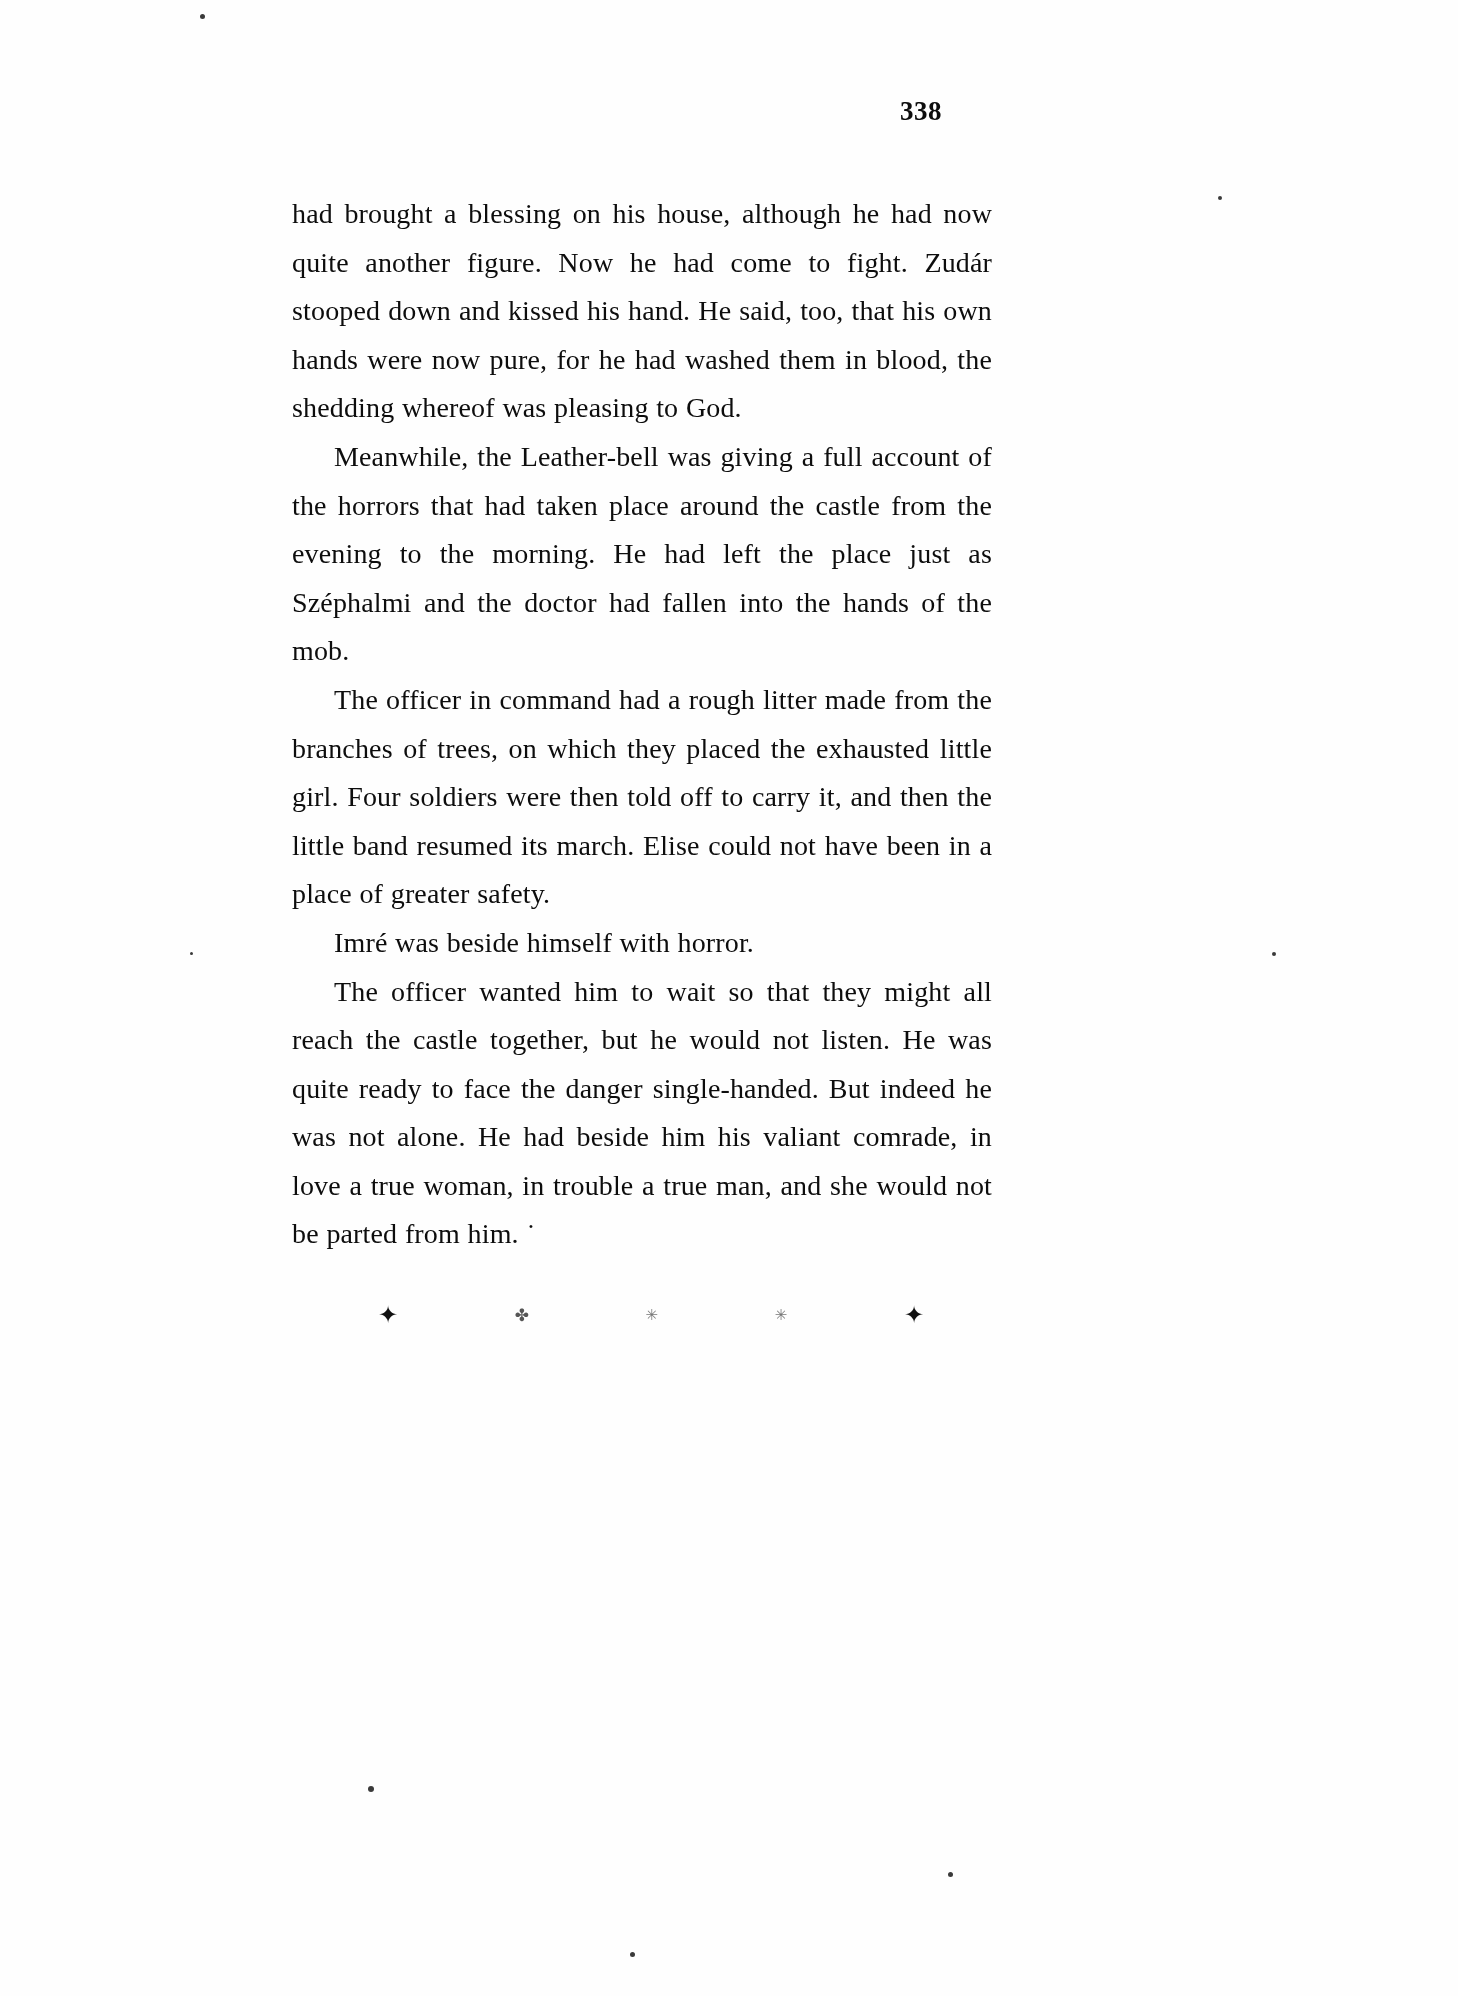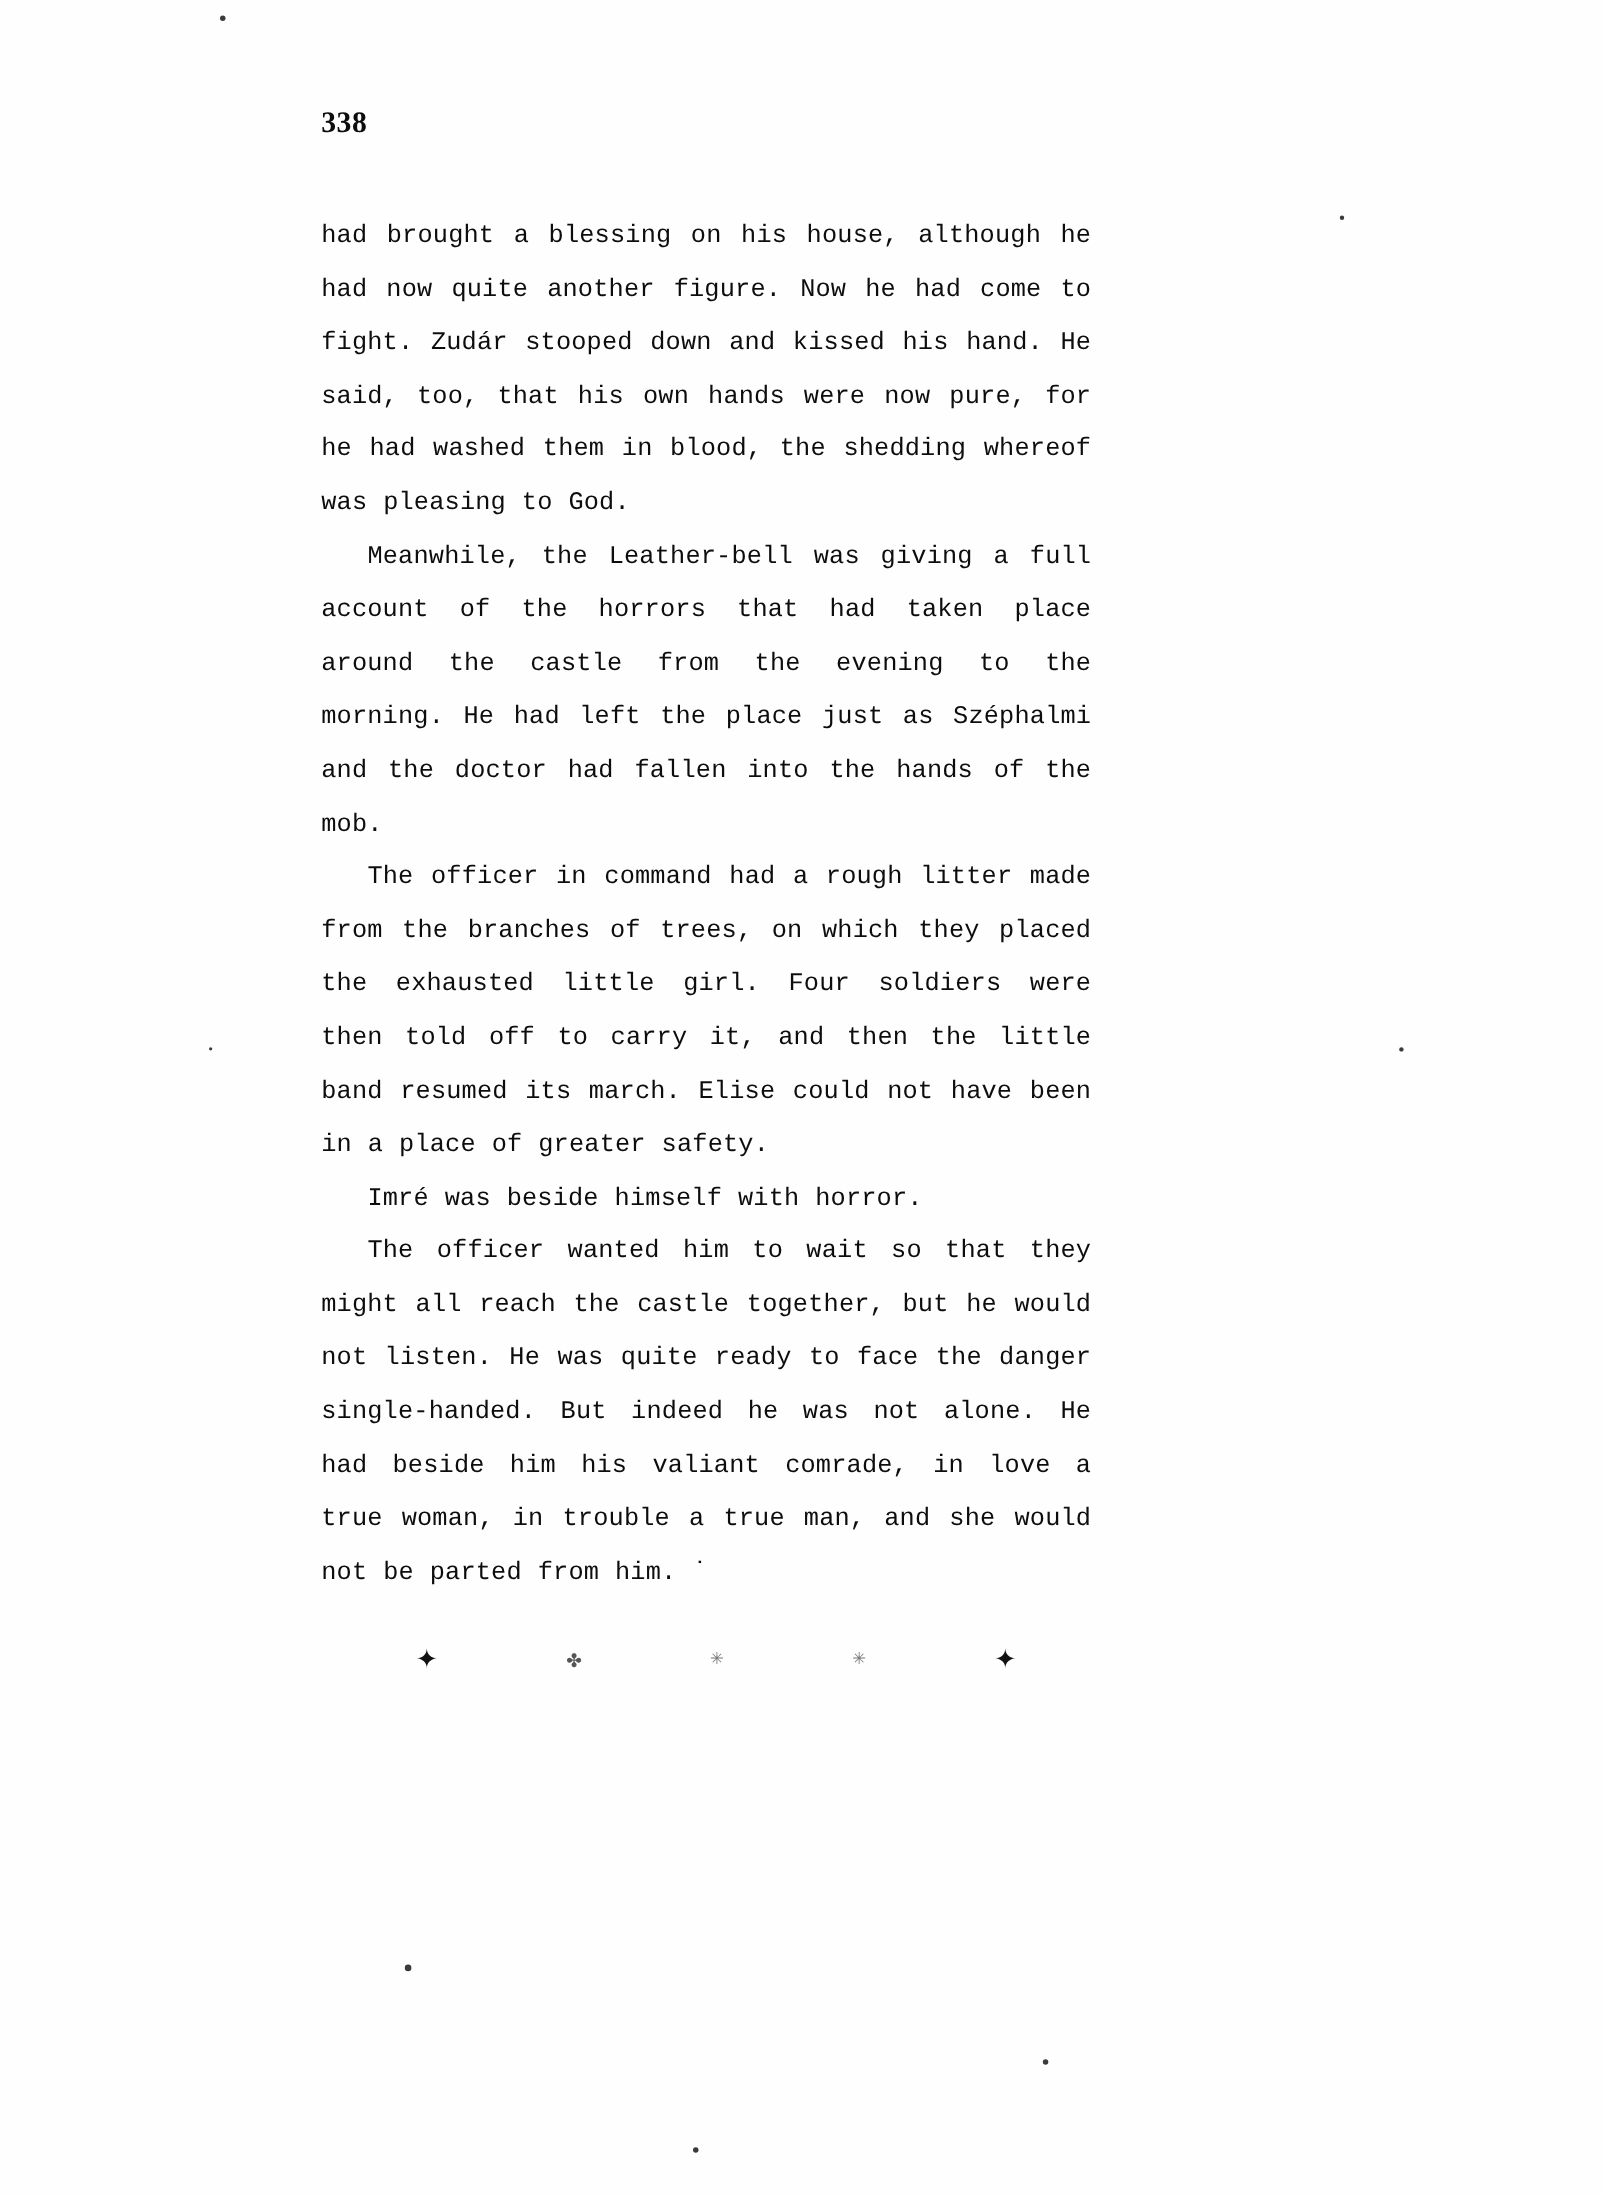--- a/index.html
+++ b/index.html
@@ -26,46 +26,46 @@
     position: absolute;
     left: 292px;
     top: 96px;
     width: 700px;
   }
   .header {
     display: flex;
     align-items: baseline;
     height: 56px;
     margin-bottom: 38px;
+    justify-content: flex-end;
   }
   .folio {
     font-size: 27px;
     letter-spacing: 0.5px;
     font-weight: 600;
     width: 92px;
     flex: none;
   }
   .running-head {
     font-size: 29px;
     font-weight: 700;
     letter-spacing: 2.4px;
     word-spacing: 7px;
     flex: 1;
     text-align: left;
     padding-left: 30px;
   }
   .body-text p {
     margin: 0;
-    font-size: 23px;
+    font-size: 28px;
     line-height: 48.6px;
     text-align: justify;
     text-justify: inter-word;
     letter-spacing: 0.15px;
     word-spacing: 0.5px;
-    font-family: Liberation Mono, monospace;
   }
   .body-text p.indent {
     text-indent: 42px;
   }
   .body-text p.noindent {
     text-indent: 0;
   }
   .dots {
     display: flex;
     justify-content: space-between;

